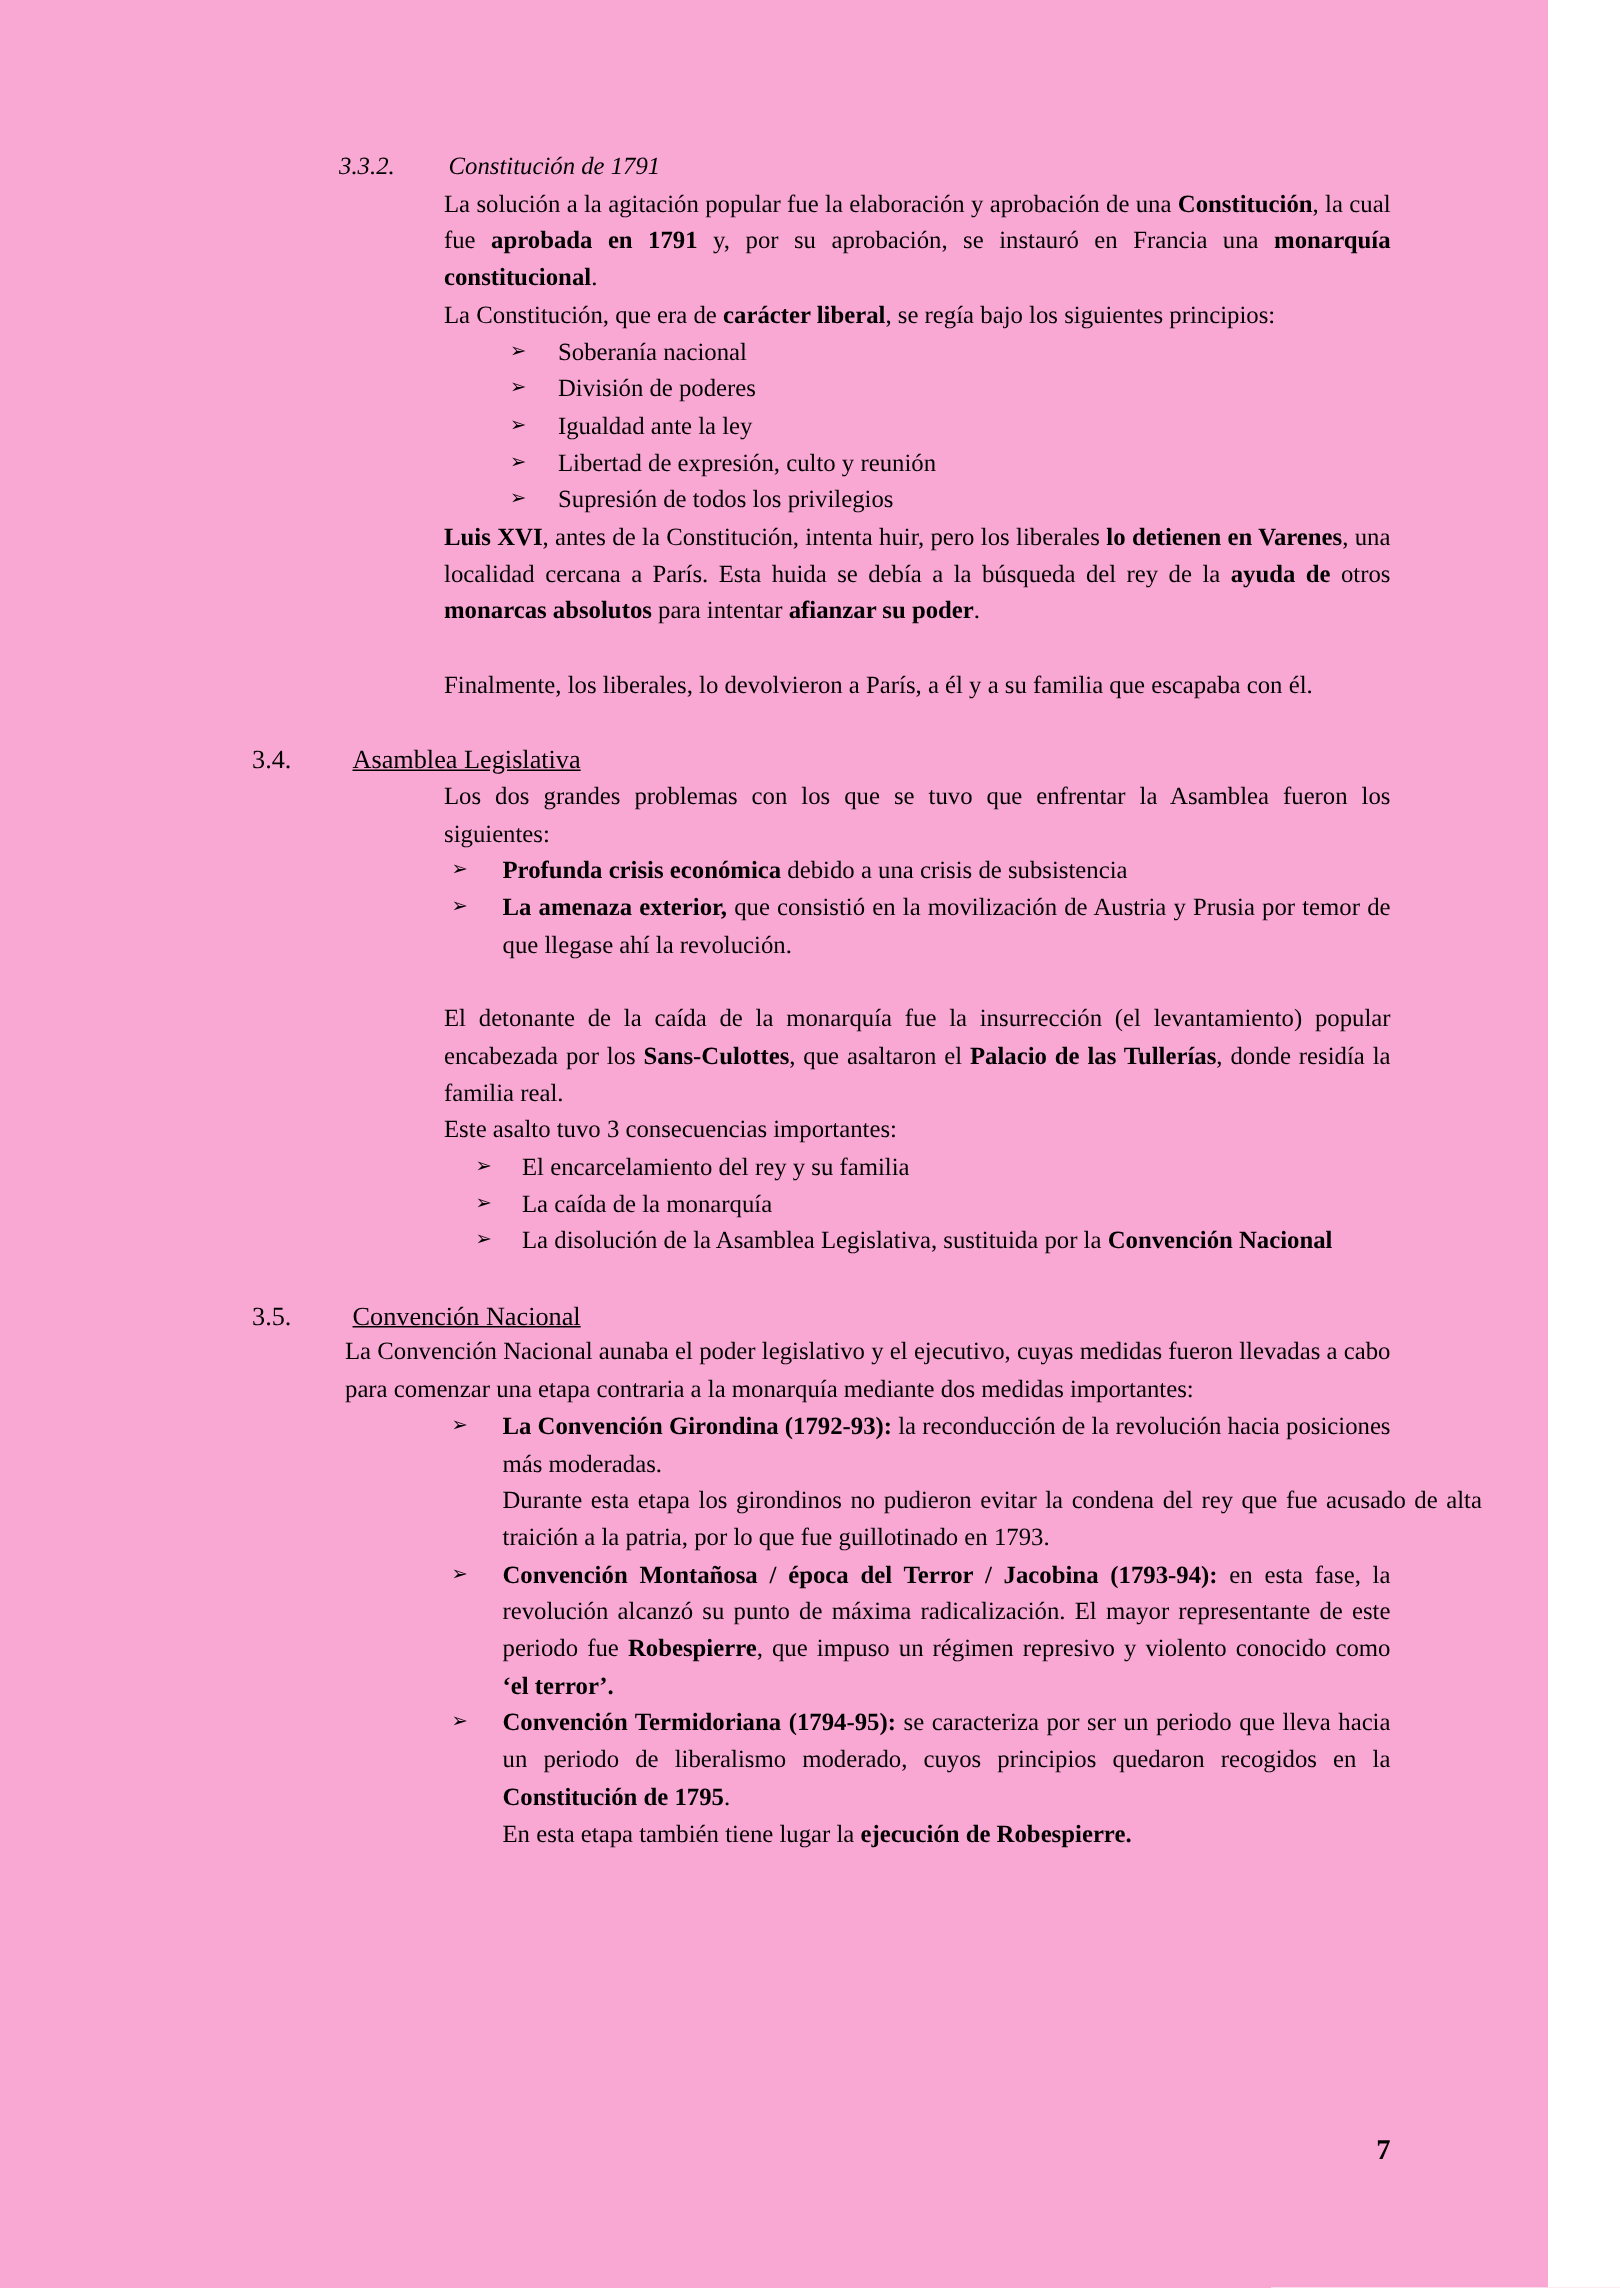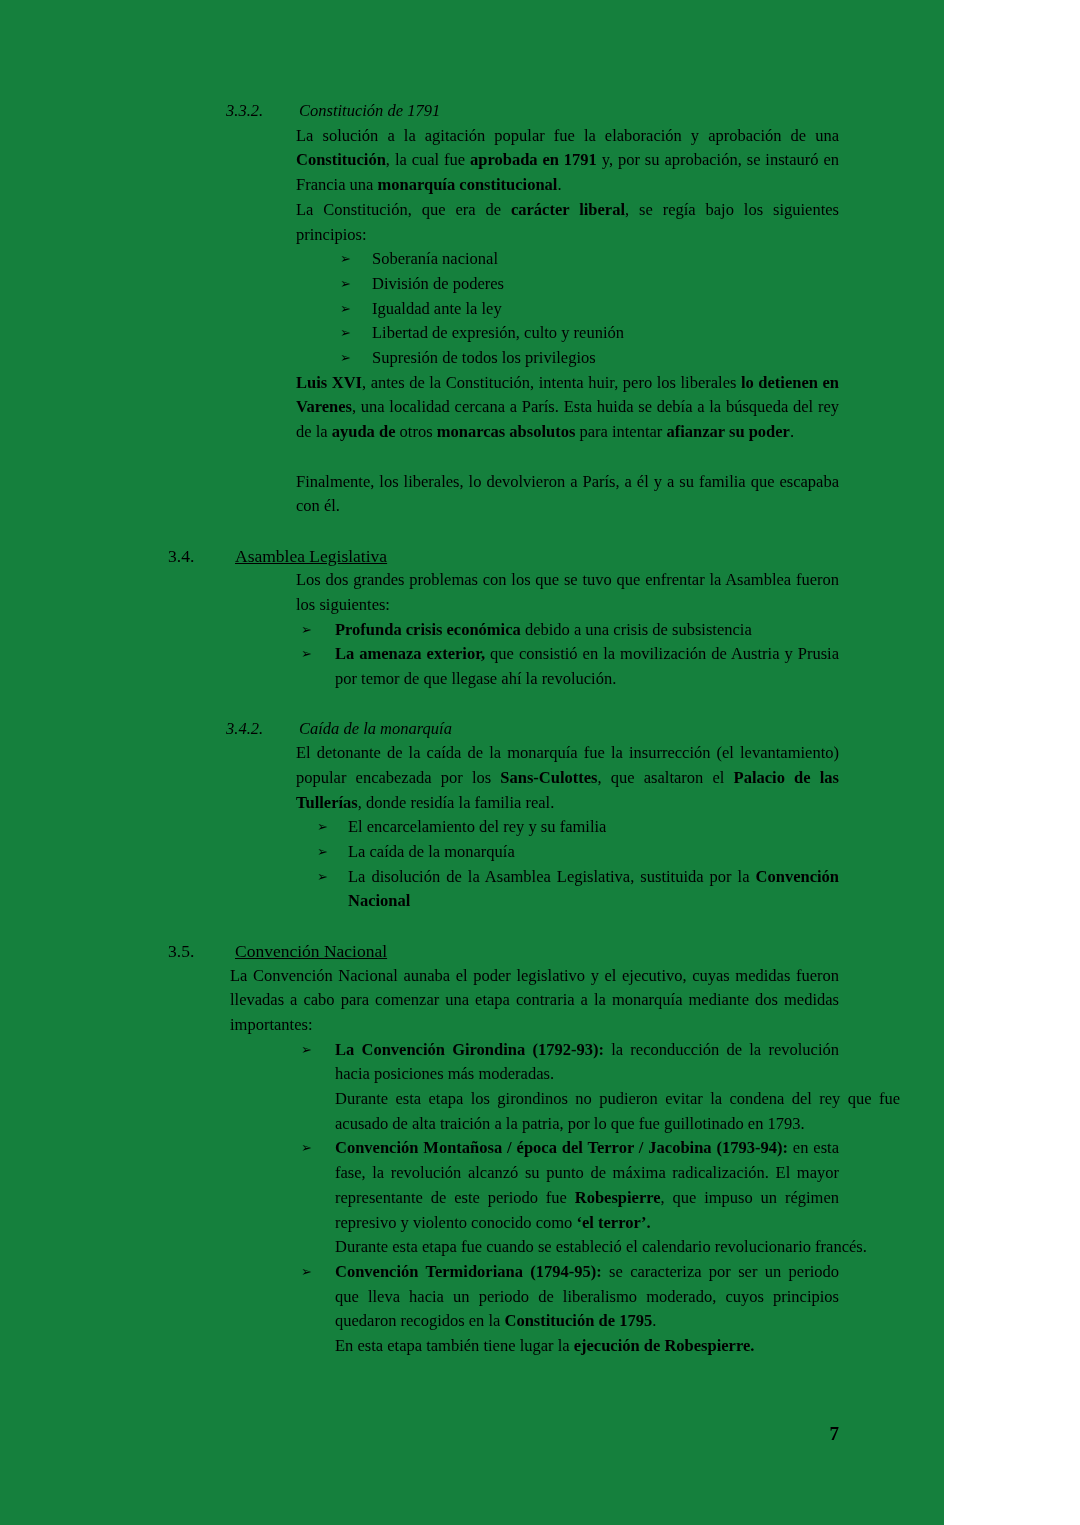--- a/index.html
+++ b/index.html
@@ -1,20 +1,20 @@
 <!DOCTYPE html>
 <html><head>
 <meta charset="utf-8">
 <style>
   html, body { margin: 0; padding: 0; background: #ffffff; }
   .page {
     position: relative;
-    width: 944px;
+    width: 1032px;
     height: 1525px;
-    background: #15803d;
+    background: #f9a8d4;
     color: #000000;
     font-family: "Liberation Serif", "DejaVu Serif", serif;
     font-size: 16.5px;
     line-height: 24.7px;
     overflow: hidden;
   }
   .content { position: absolute; top: 99px; left: 0; right: 0; }
   .blk { text-align: justify; }
   .b { font-weight: bold; }
 
@@ -95,22 +95,22 @@
       <div class="blk p ind-body"><span>Los dos grandes problemas con los que se tuvo que enfrentar la Asamblea fueron los siguientes:</span></div>
       <div class="blk bullet ind-b">
         <span class="marker">➢</span>
         <span class="btext"><span class="b">Profunda crisis económica</span><span> debido a una crisis de subsistencia</span></span>
       </div>
       <div class="blk bullet ind-b">
         <span class="marker">➢</span>
         <span class="btext"><span class="b">La amenaza exterior,</span><span> que consistió en la movilización de Austria y Prusia por temor de que llegase ahí la revolución.</span></span>
       </div>
       <div class="blk gap"></div>
-      <div class="blk h3"><span class="num">3.4.2.</span><span class="title">Caída de la monarquía</span></div>
       <div class="blk p ind-body"><span>El detonante de la caída de la monarquía fue la insurrección (el levantamiento) popular encabezada por los </span><span class="b">Sans-Culottes</span><span>, que asaltaron el </span><span class="b">Palacio de las Tullerías</span><span>, donde residía la familia real.</span></div>
+      <div class="blk p ind-body"><span>Este asalto tuvo 3 consecuencias importantes:</span></div>
       <div class="blk bullet ind-c">
         <span class="marker">➢</span>
         <span class="btext"><span>El encarcelamiento del rey y su familia</span></span>
       </div>
       <div class="blk bullet ind-c">
         <span class="marker">➢</span>
         <span class="btext"><span>La caída de la monarquía</span></span>
       </div>
       <div class="blk bullet ind-c">
         <span class="marker">➢</span>
@@ -121,21 +121,20 @@
       <div class="blk p ind-wide"><span>La Convención Nacional aunaba el poder legislativo y el ejecutivo, cuyas medidas fueron llevadas a cabo para comenzar una etapa contraria a la monarquía mediante dos medidas importantes:</span></div>
       <div class="blk bullet ind-b">
         <span class="marker">➢</span>
         <span class="btext"><span class="b">La Convención Girondina (1792-93):</span><span> la reconducción de la revolución hacia posiciones más moderadas.</span></span>
       </div>
       <div class="blk cont"><span>Durante esta etapa los girondinos no pudieron evitar la condena del rey que fue acusado de alta traición a la patria, por lo que fue guillotinado en 1793.</span></div>
       <div class="blk bullet ind-b">
         <span class="marker">➢</span>
         <span class="btext"><span class="b">Convención Montañosa / época del Terror / Jacobina (1793-94):</span><span> en esta fase, la revolución alcanzó su punto de máxima radicalización. El mayor representante de este periodo fue </span><span class="b">Robespierre</span><span>, que impuso un régimen represivo y violento conocido como </span><span class="b">‘el terror’.</span></span>
       </div>
-      <div class="blk cont"><span>Durante esta etapa fue cuando se estableció el calendario revolucionario francés.</span></div>
       <div class="blk bullet ind-b">
         <span class="marker">➢</span>
         <span class="btext"><span class="b">Convención Termidoriana (1794-95):</span><span> se caracteriza por ser un periodo que lleva hacia un periodo de liberalismo moderado, cuyos principios quedaron recogidos en la </span><span class="b">Constitución de 1795</span><span>.</span></span>
       </div>
       <div class="blk cont"><span>En esta etapa también tiene lugar la </span><span class="b">ejecución de Robespierre.</span></div>
     </div>
   <div class="page-number">7</div>
 </div>
 
 </body></html>

